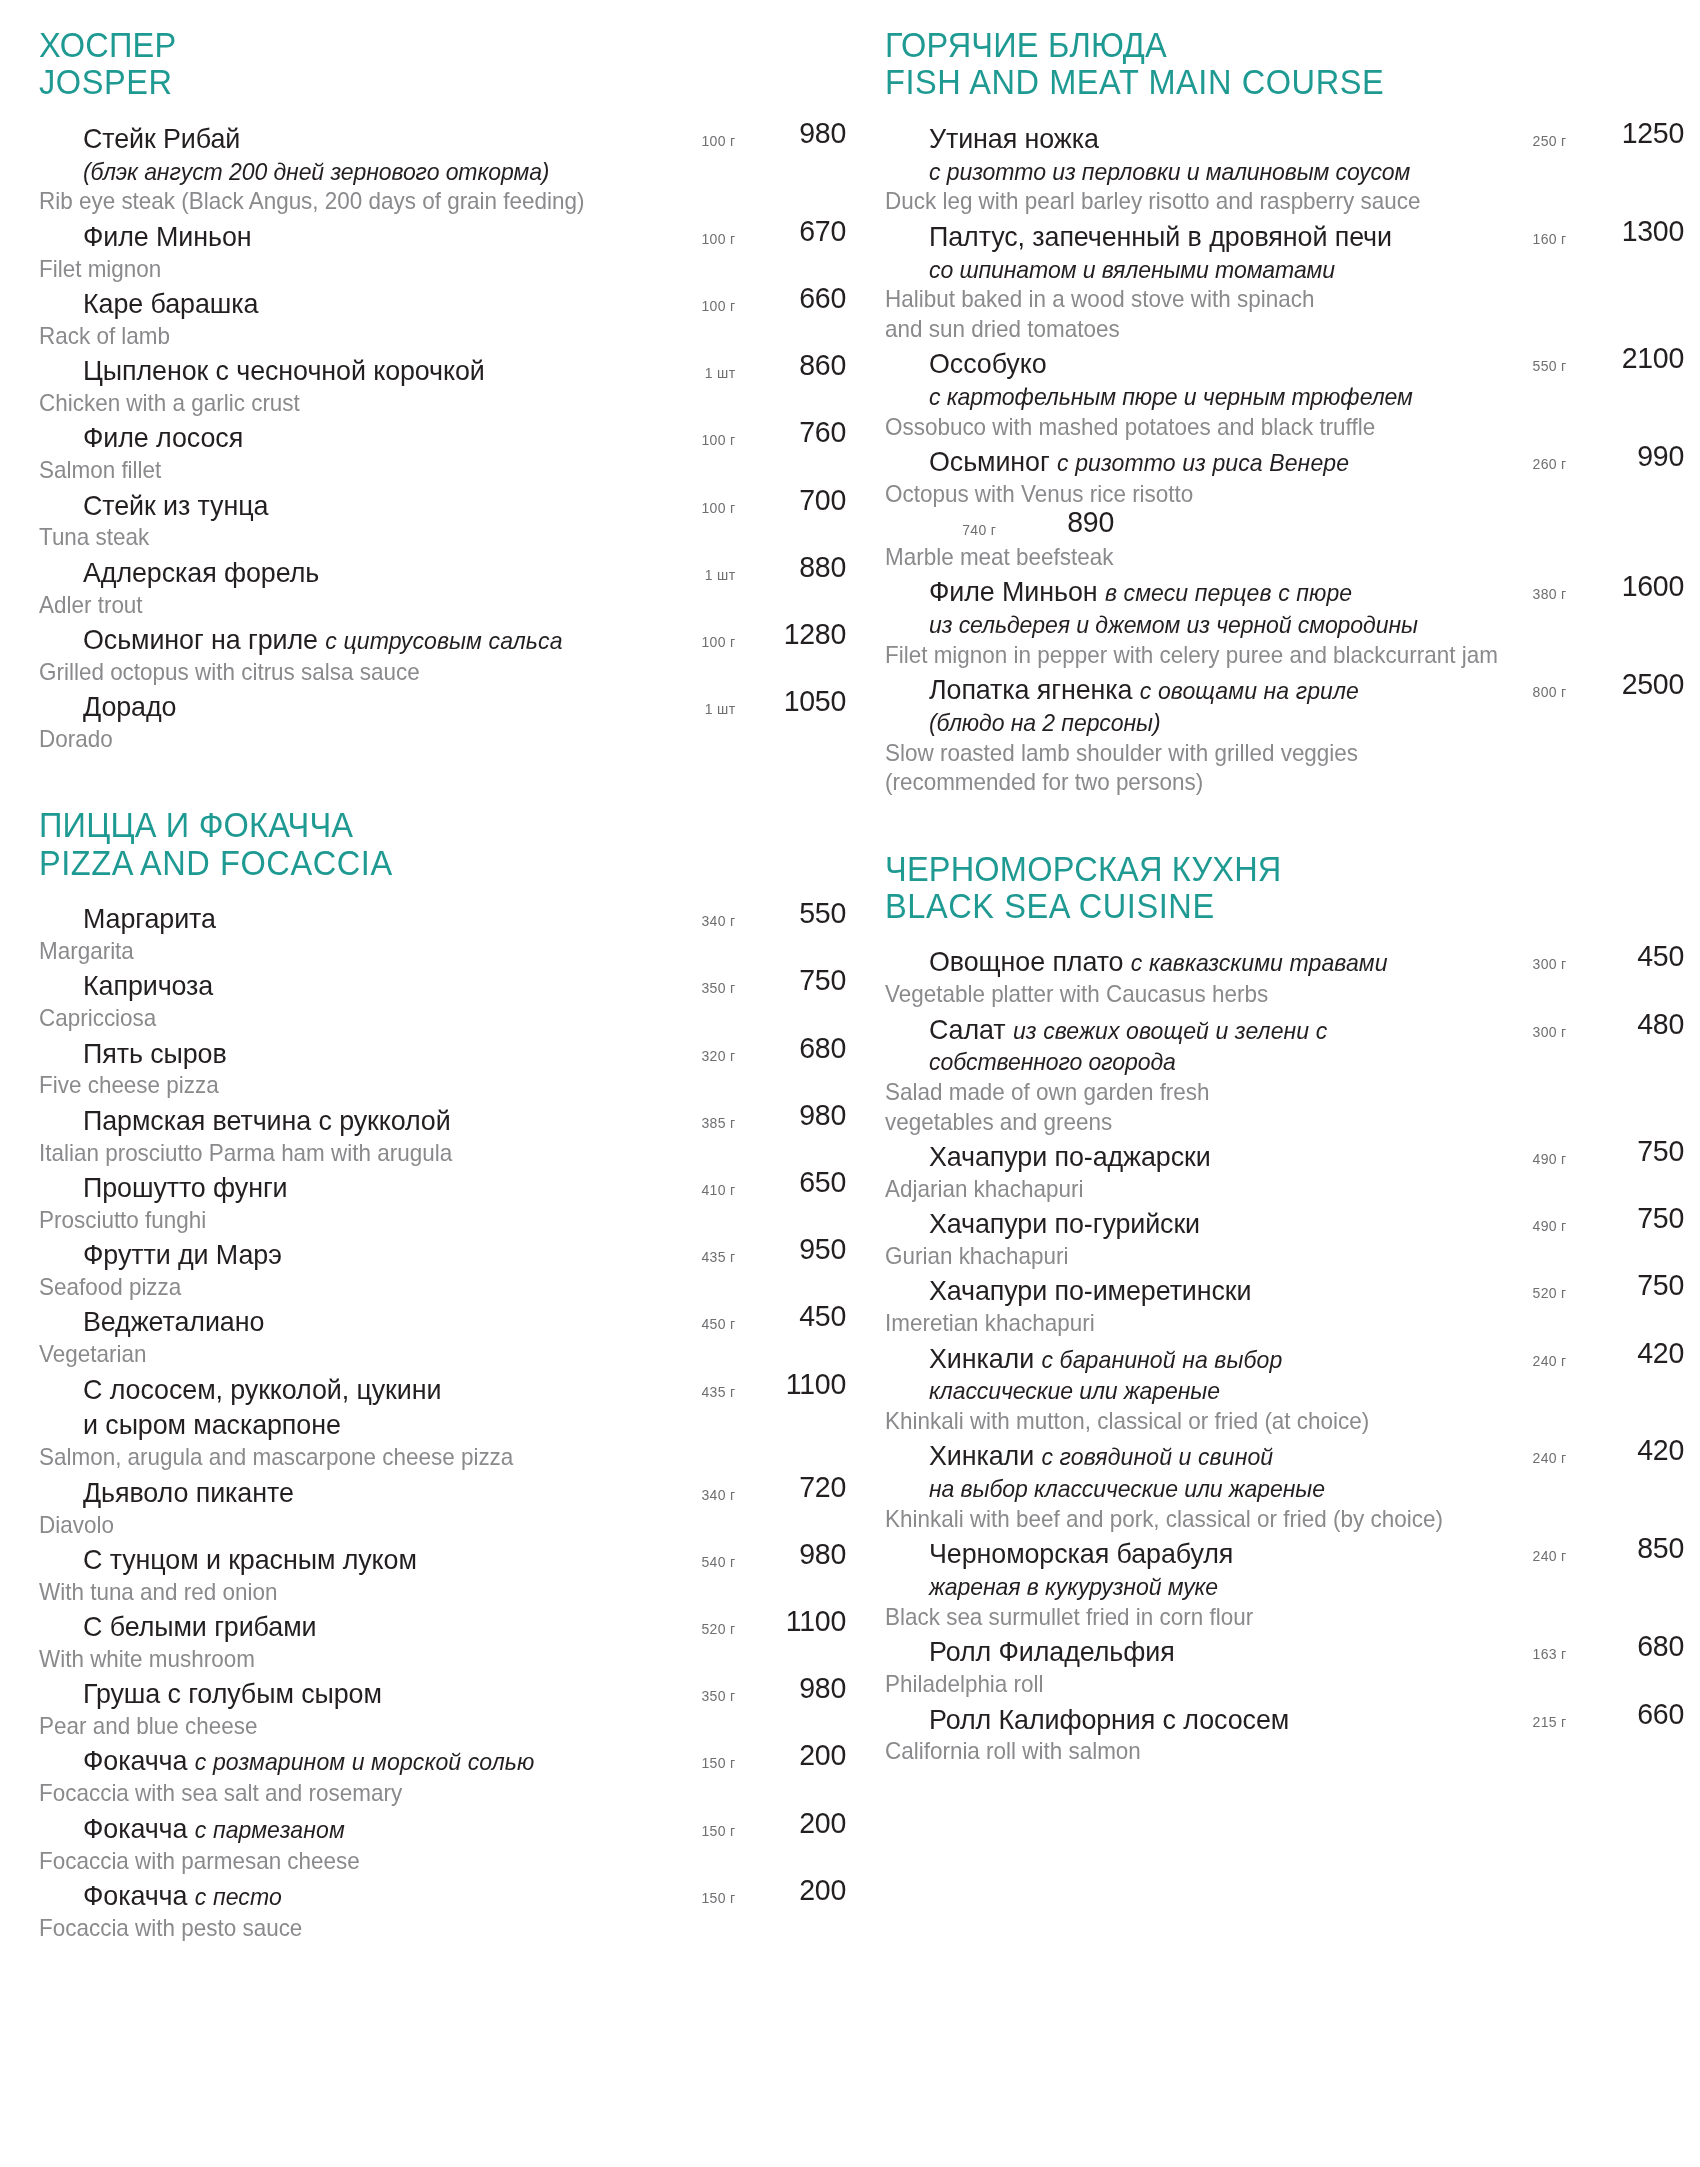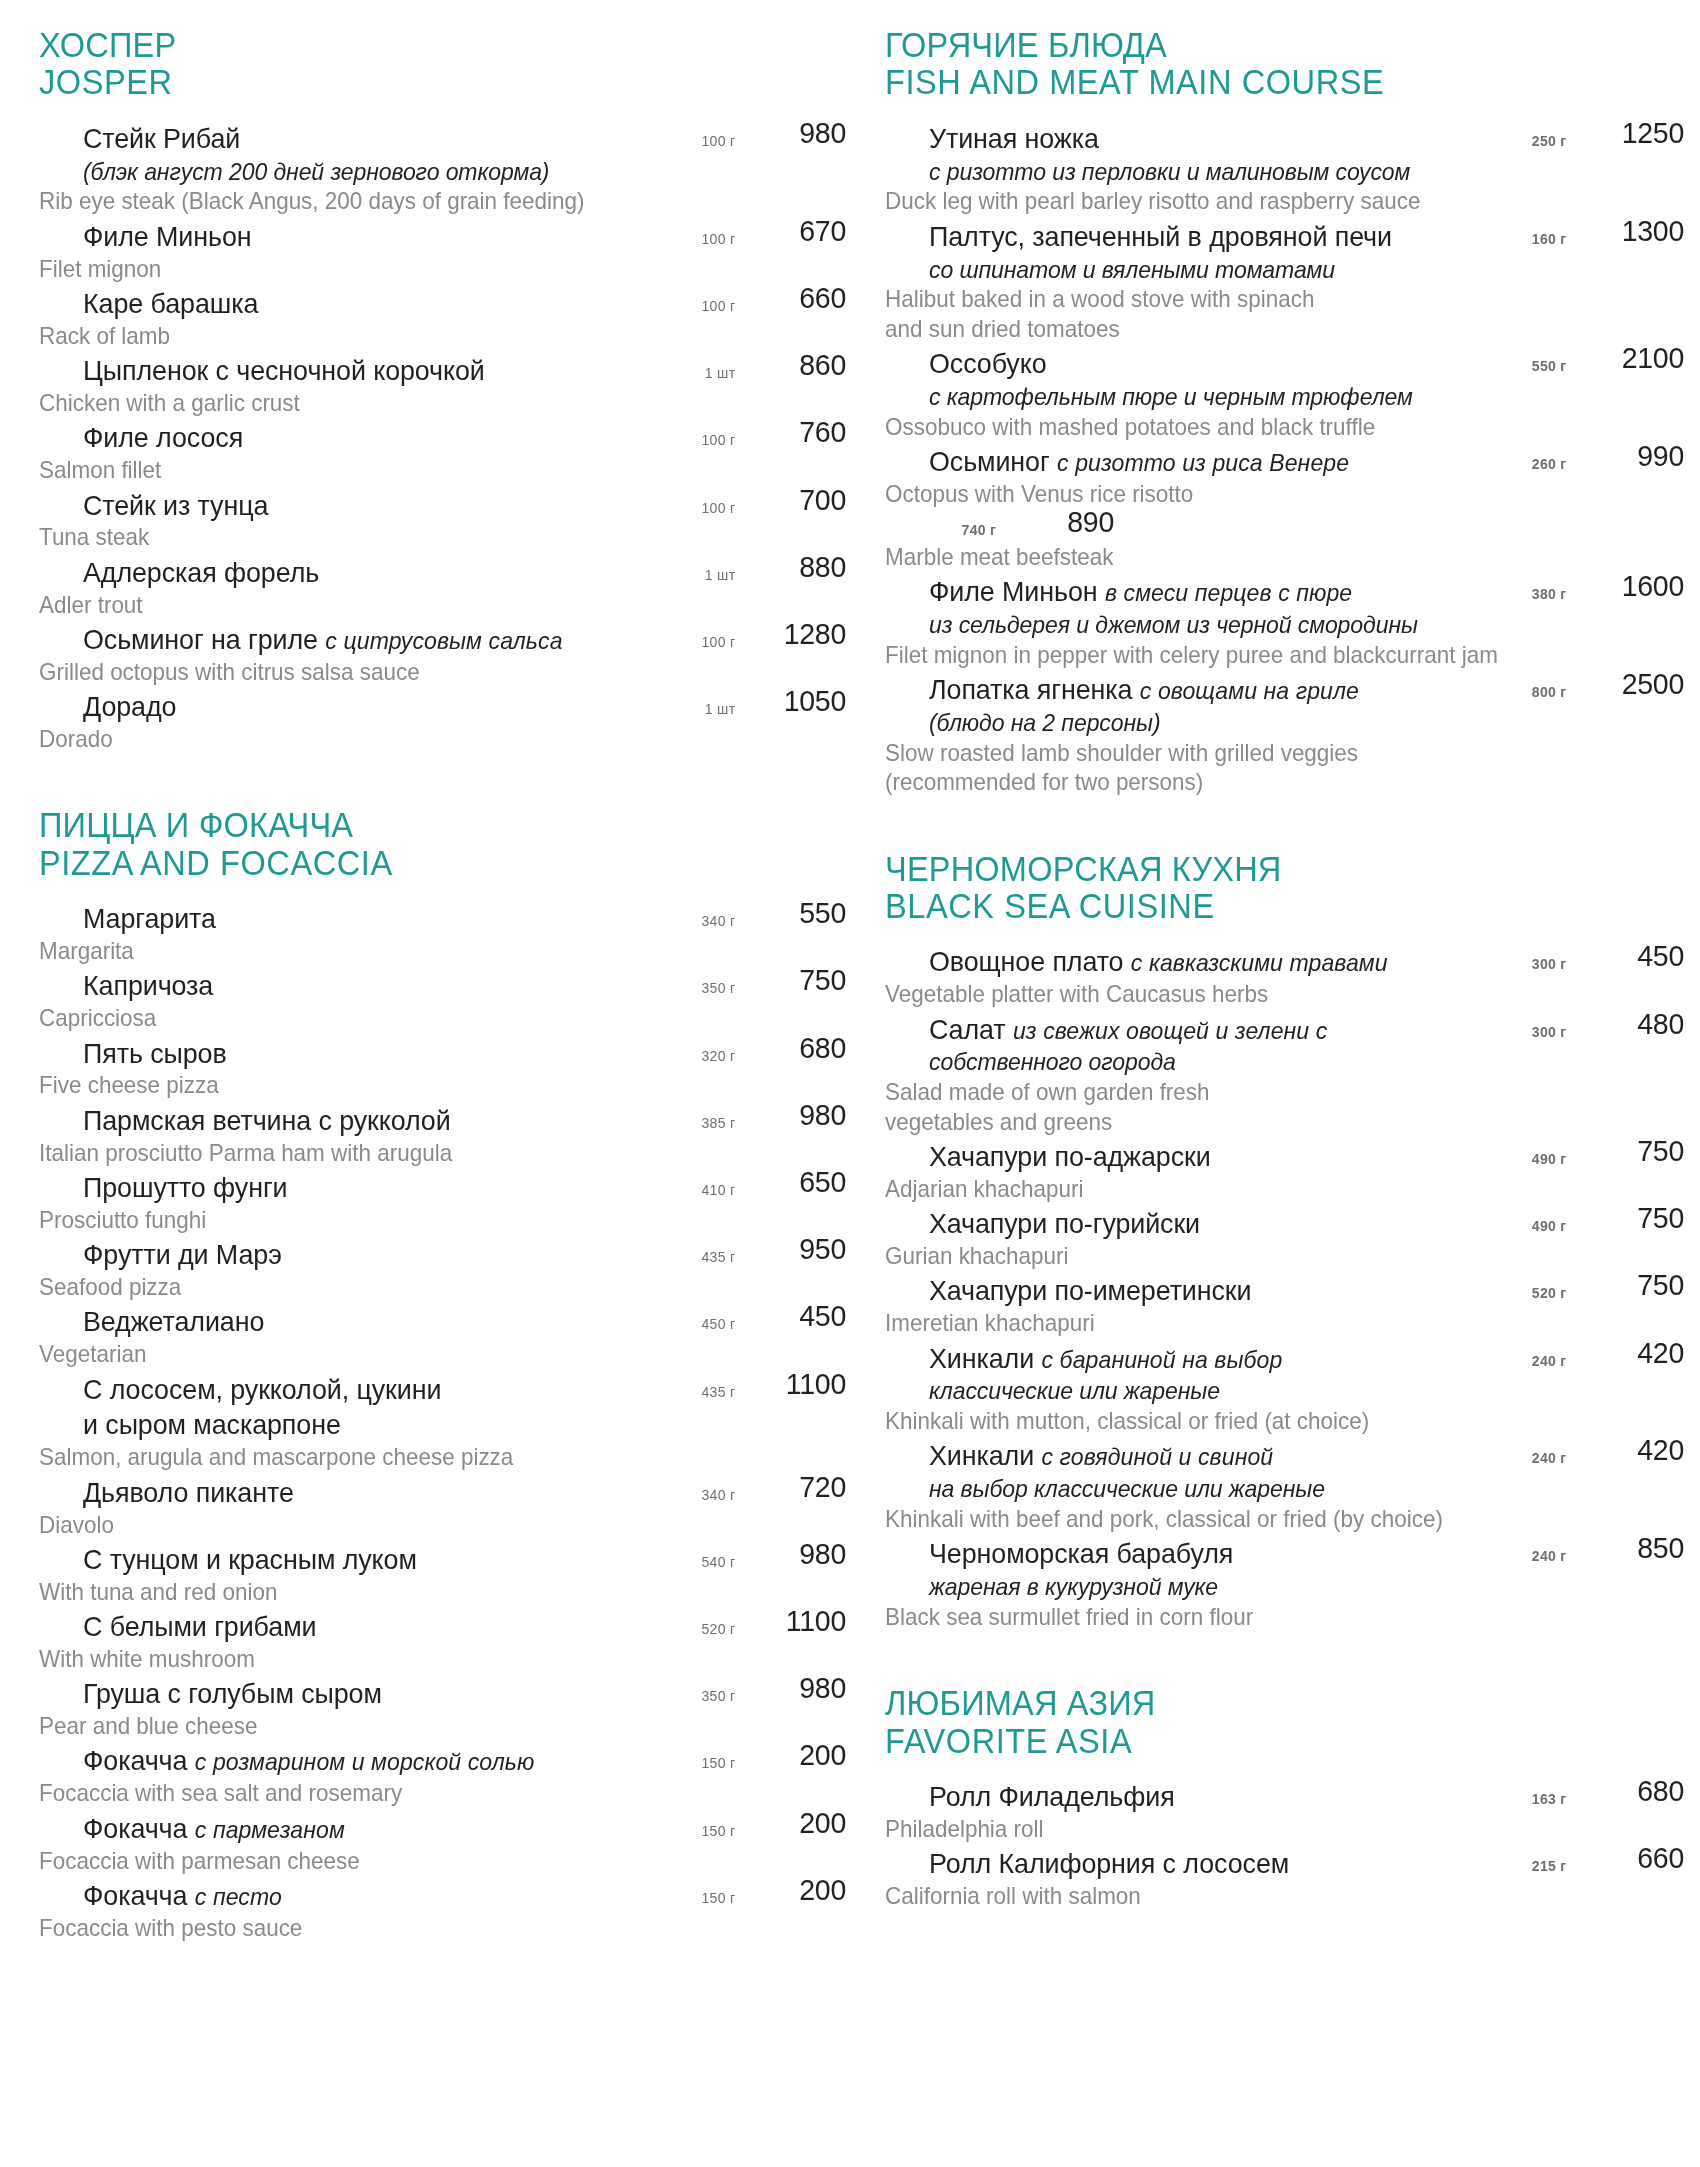--- a/index.html
+++ b/index.html
@@ -119,21 +119,21 @@
     text-align: right;
     font-size: 30px;
     color: #231f20;
     letter-spacing: -0.3px;
     white-space: nowrap;
     line-height: 1.05;
     transform: translateY(-4.7px) scaleX(0.95);
     transform-origin: right center;
   }
 
-  .col-right .weight { flex: 0 0 111px; font-weight: bold; }
+  .col-right .weight { flex: 0 0 111px; }
   .col-right .price  { flex: 0 0 112px; }
 </style>
 </head>
 <body>
 
 <div class="page">
   <div class="col col-left" id="col-left">
       <div class="section-head">
         <span class="ru">ХОСПЕР</span>
         <span class="en">JOSPER</span>
@@ -699,24 +699,20 @@
               </div>
               <div class="weight">240 г</div>
               <div class="price">850</div>
             </div>
             <div class="desc">
               <span class="l">Black sea surmullet fried in corn flour</span>
             </div>
           </div>
         </div>
       </div>
-      <div class="section-head spaced-top">
-        <span class="ru">ЛЮБИМАЯ АЗИЯ</span>
-        <span class="en">FAVORITE ASIA</span>
-      </div>
       <div class="section-items">
         <div class="item">
           <div class="item-body">
             <div class="title-line">
               <div class="name-wrap">
                 <span class="name"><span class="nm">Ролл Филадельфия</span></span>
               </div>
               <div class="weight">163 г</div>
               <div class="price">680</div>
             </div>

